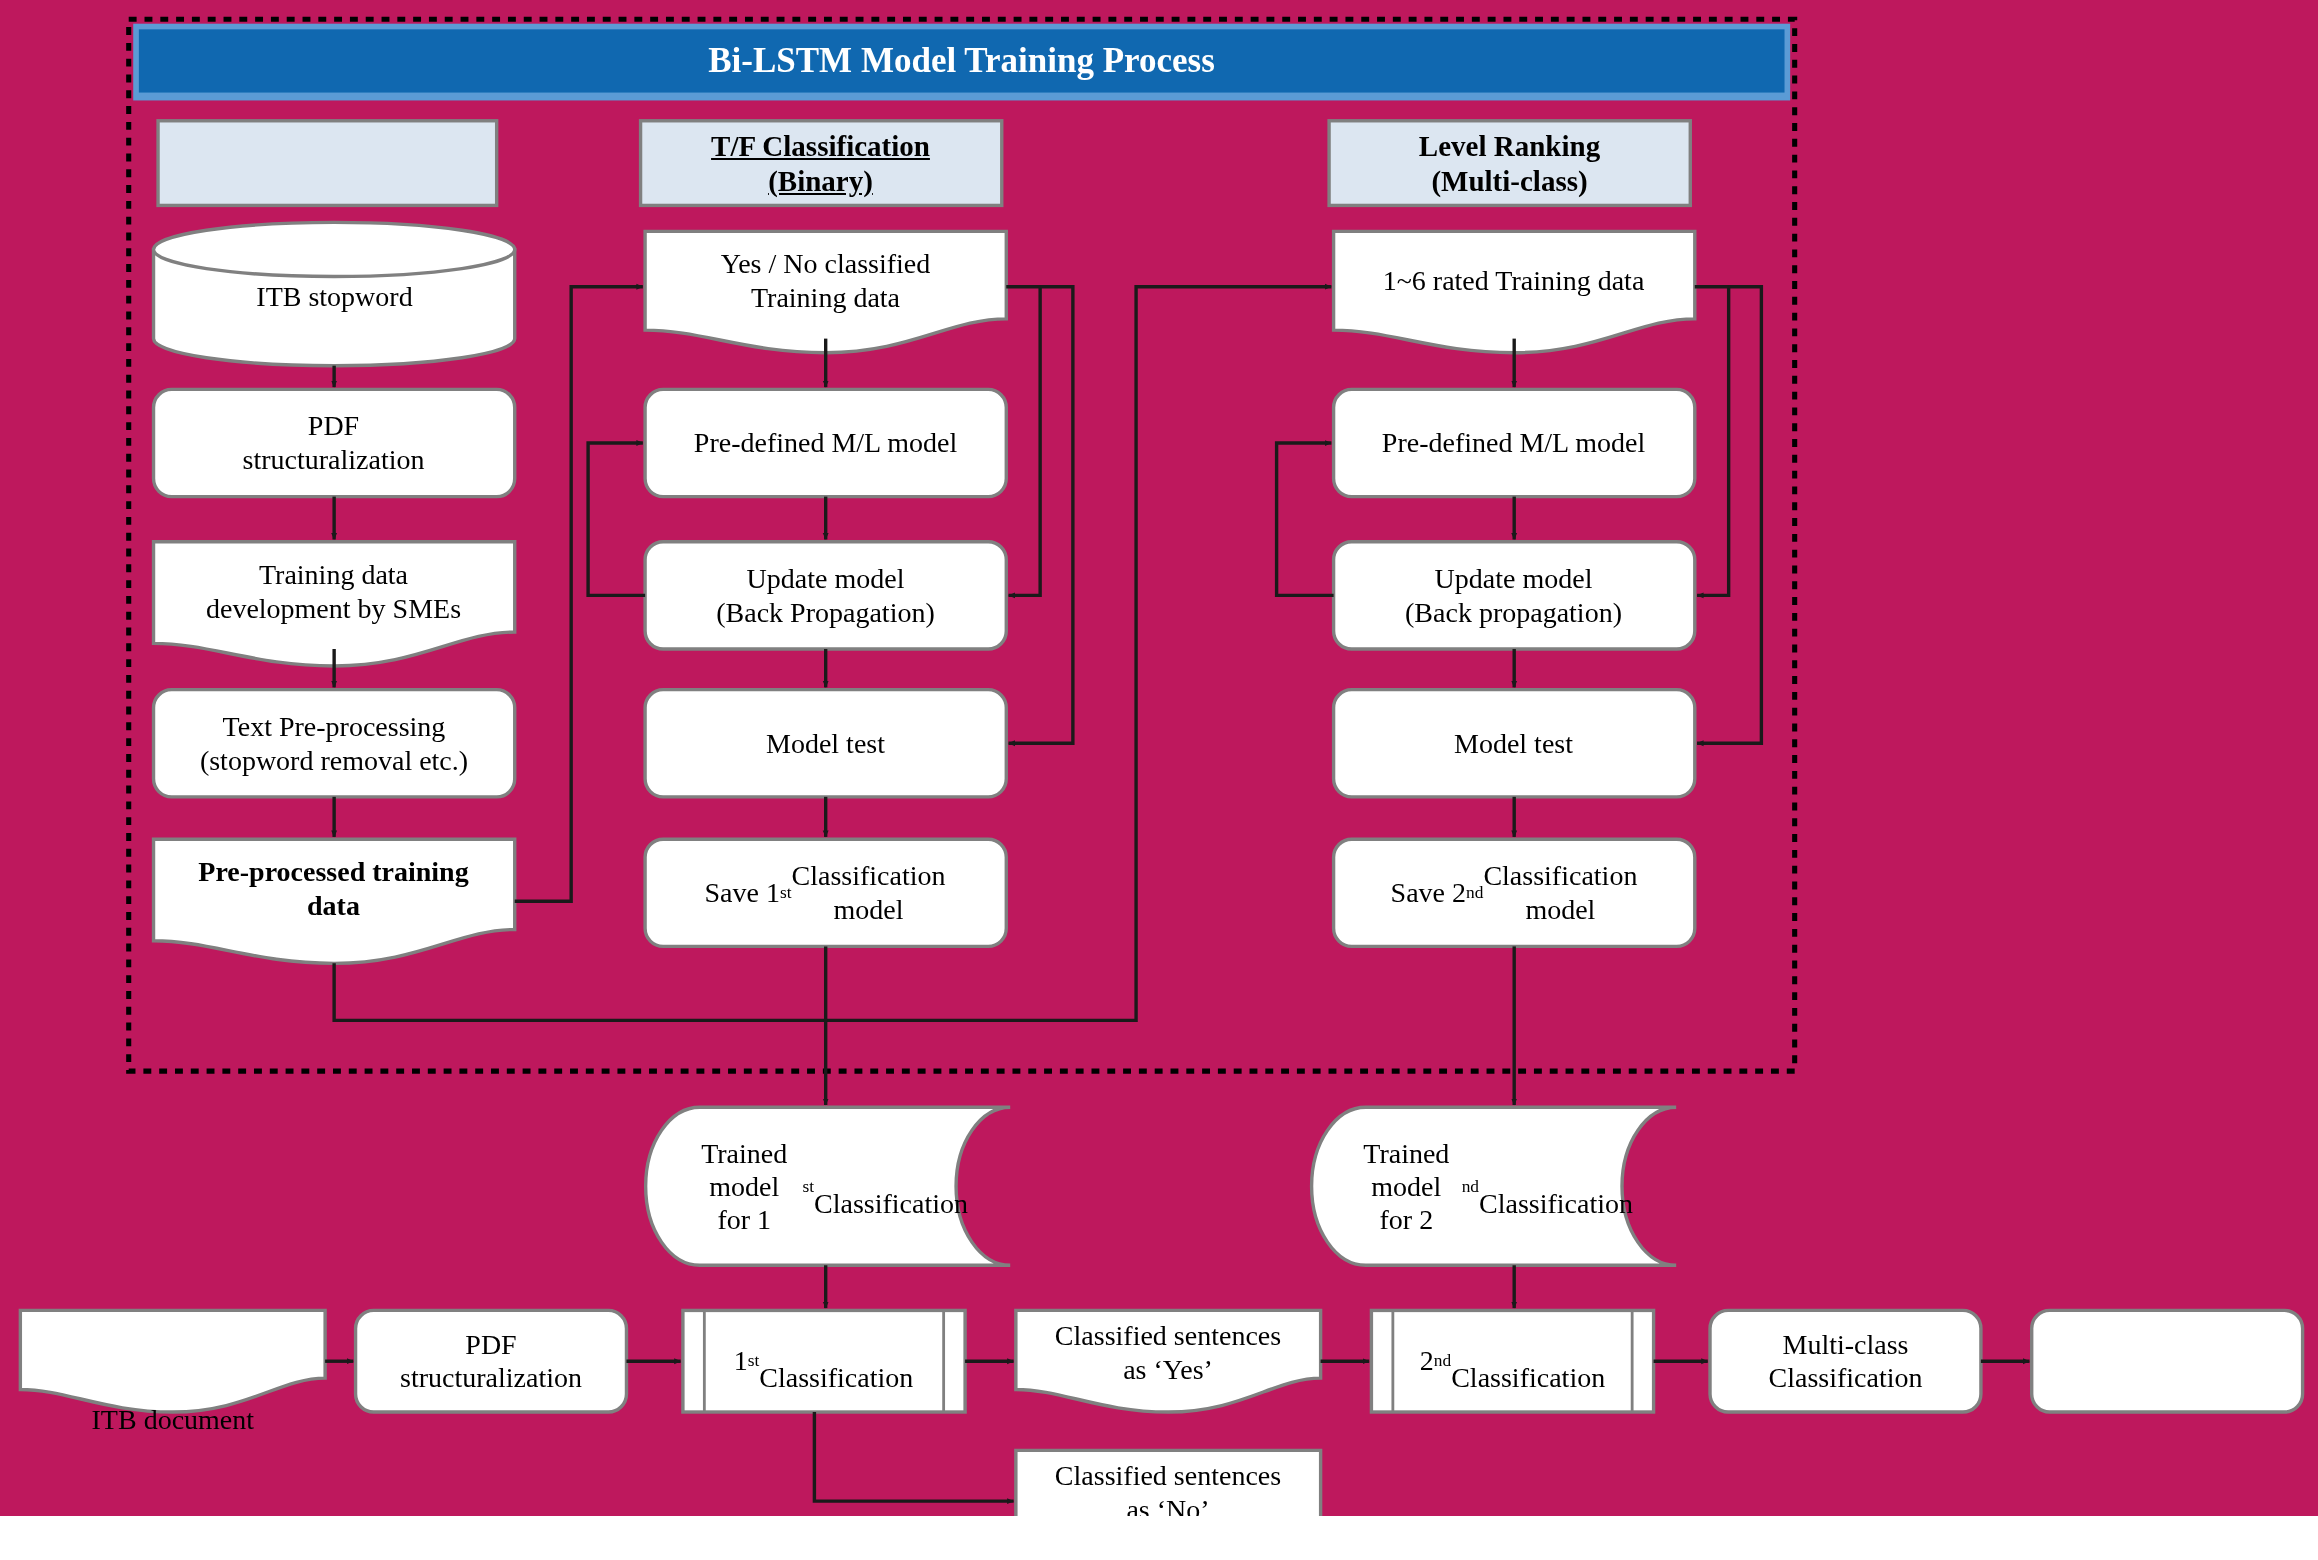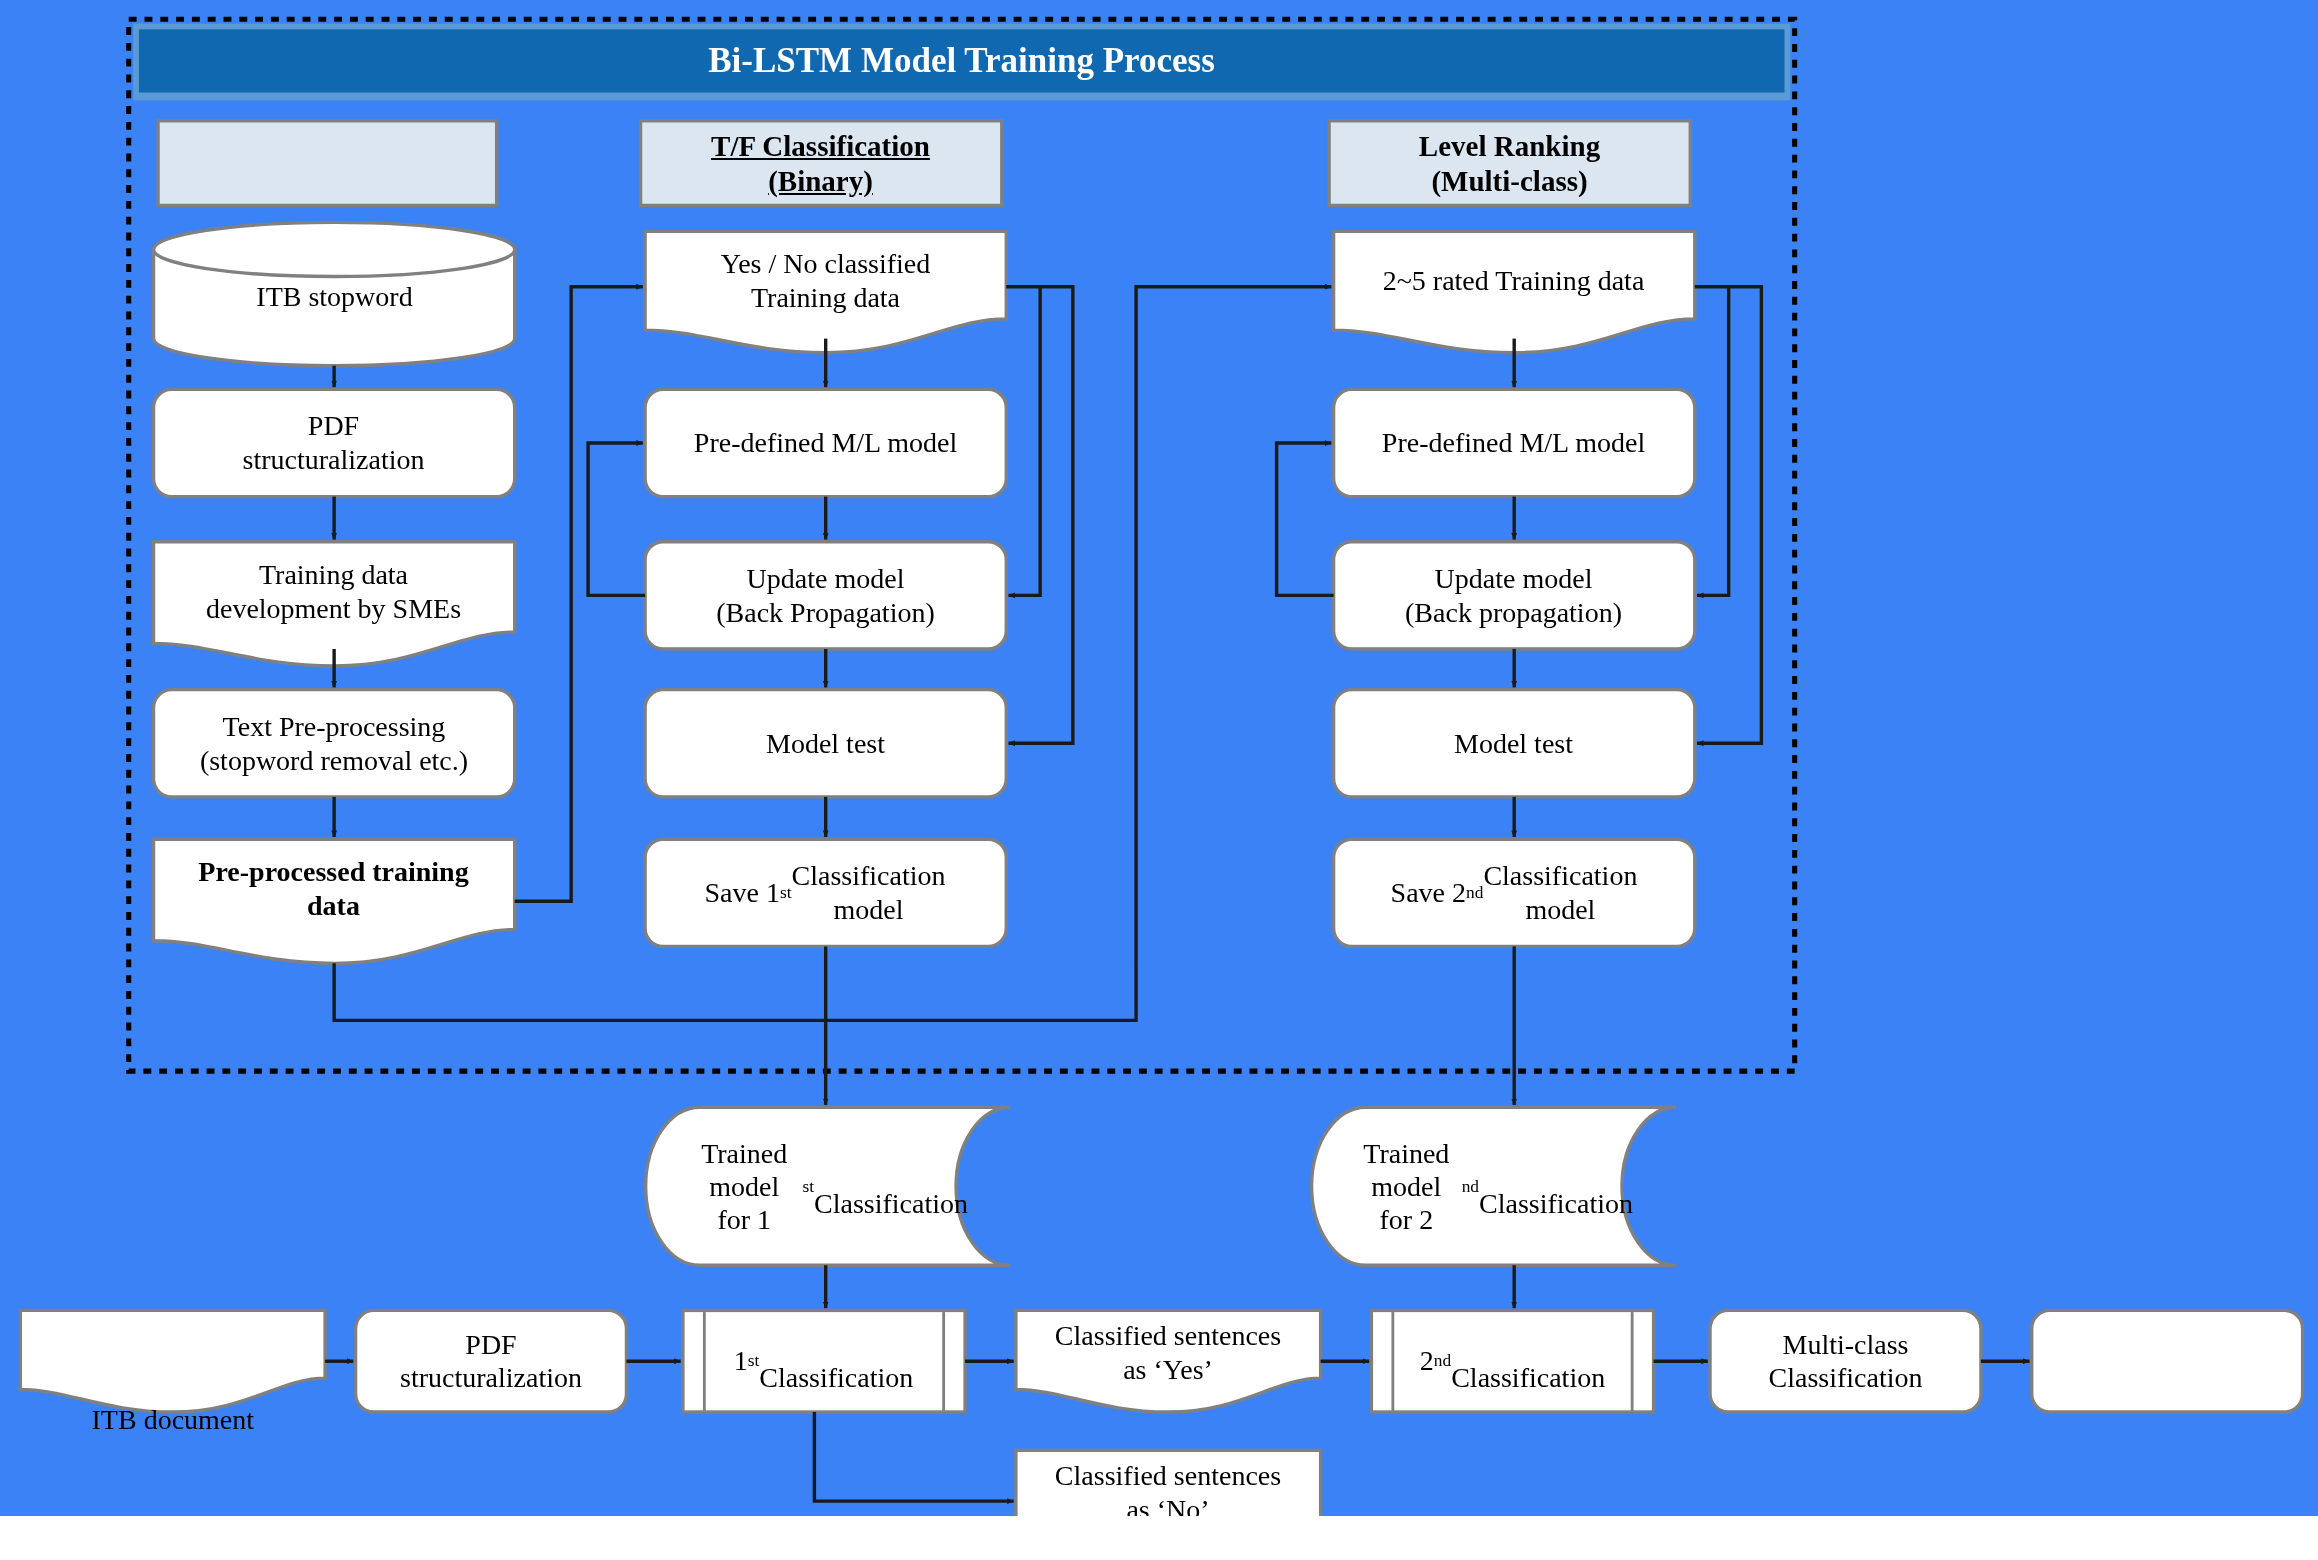--- a/index.html
+++ b/index.html
@@ -1,17 +1,17 @@
 <!DOCTYPE html>
 <html style="font-size:9px"><head>
 <meta charset="utf-8">
 <style>
   html,body{margin:0;padding:0;background:#ffffff;}
   body{font-family:"Liberation Serif", serif;}
-  #stage{position:relative;width:2319px;height:1516px;background:#3b82f6;overflow:hidden;}
+  #stage{position:relative;width:2319px;height:1516px;background:#be185d;overflow:hidden;}
   svg#canvas{position:absolute;left:0;top:0;width:2319px;height:1561px;}
   .lbl{position:absolute;display:flex;align-items:center;justify-content:center;
        text-align:center;font-family:"Liberation Serif", serif;color:#000;
        line-height:1.18;white-space:pre-line;pointer-events:none;}
   .t-node{font-size:28px;}
   .t-head{font-size:29px;font-weight:bold;}
   .t-title{font-size:35px;font-weight:bold;color:#ffffff;}
   sup{font-size:0.62em;vertical-align:super;line-height:0;}
 </style>
 </head>
@@ -155,21 +155,21 @@
 data</div>
 
 <div class="lbl t-node" style="left:645px;top:231px;width:361px;height:99px;">Yes / No classified
 Training data</div>
 <div class="lbl t-node" style="left:645px;top:389px;width:361px;height:107px;">Pre-defined M/L model</div>
 <div class="lbl t-node" style="left:645px;top:542px;width:361px;height:107px;">Update model
 (Back Propagation)</div>
 <div class="lbl t-node" style="left:645px;top:690px;width:361px;height:107px;">Model test</div>
 <div class="lbl t-node" style="left:639px;top:839px;width:372px;height:107px;">Save 1<sup>st</sup> Classification<br>model</div>
 
-<div class="lbl t-node" style="left:1333px;top:231px;width:361px;height:99px;">2~5 rated Training data</div>
+<div class="lbl t-node" style="left:1333px;top:231px;width:361px;height:99px;">1~6 rated Training data</div>
 <div class="lbl t-node" style="left:1333px;top:389px;width:361px;height:107px;">Pre-defined M/L model</div>
 <div class="lbl t-node" style="left:1333px;top:542px;width:361px;height:107px;">Update model
 (Back propagation)</div>
 <div class="lbl t-node" style="left:1333px;top:690px;width:361px;height:107px;">Model test</div>
 <div class="lbl t-node" style="left:1328px;top:839px;width:372px;height:107px;">Save 2<sup>nd</sup> Classification<br>model</div>
 
 <div class="lbl t-node" style="left:686px;top:1113px;width:282px;height:147px;">Trained model<br>for 1<sup>st</sup><br>Classification</div>
 <div class="lbl t-node" style="left:1351px;top:1113px;width:282px;height:147px;">Trained model<br>for 2<sup>nd</sup><br>Classification</div>
 
 <div class="lbl t-node" style="left:20.3px;top:1380px;width:305px;height:79px;text-align:right;">ITB document</div>

